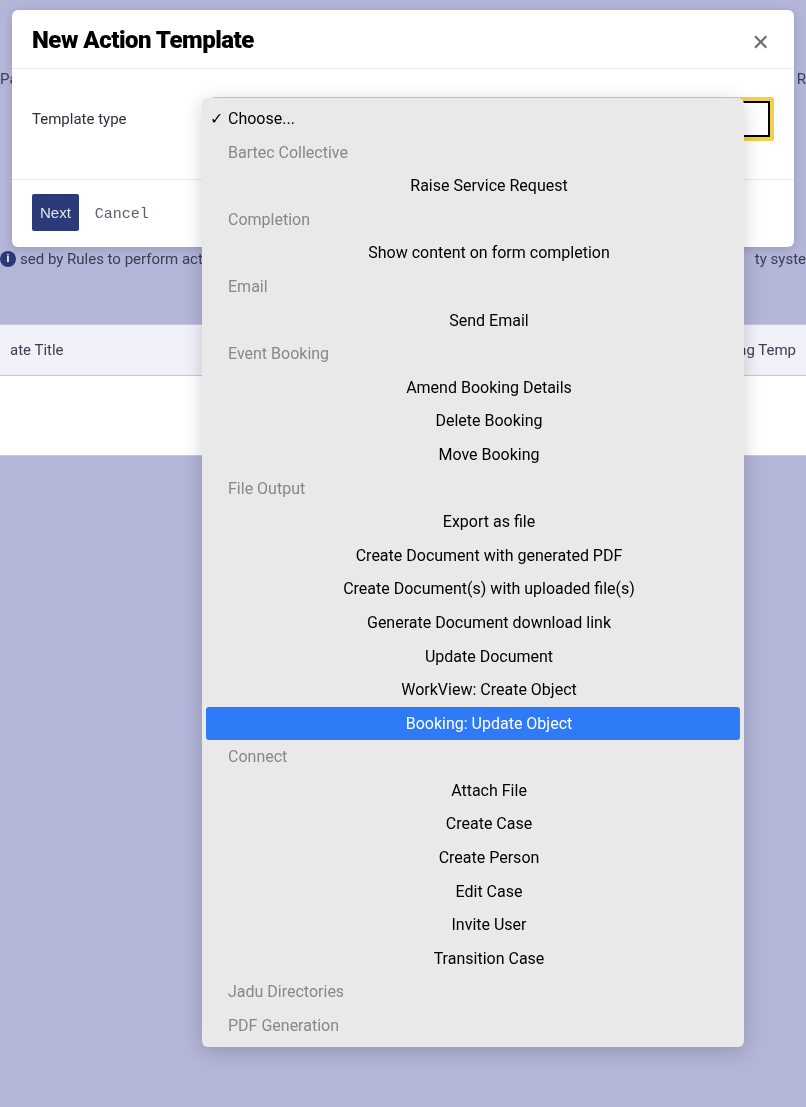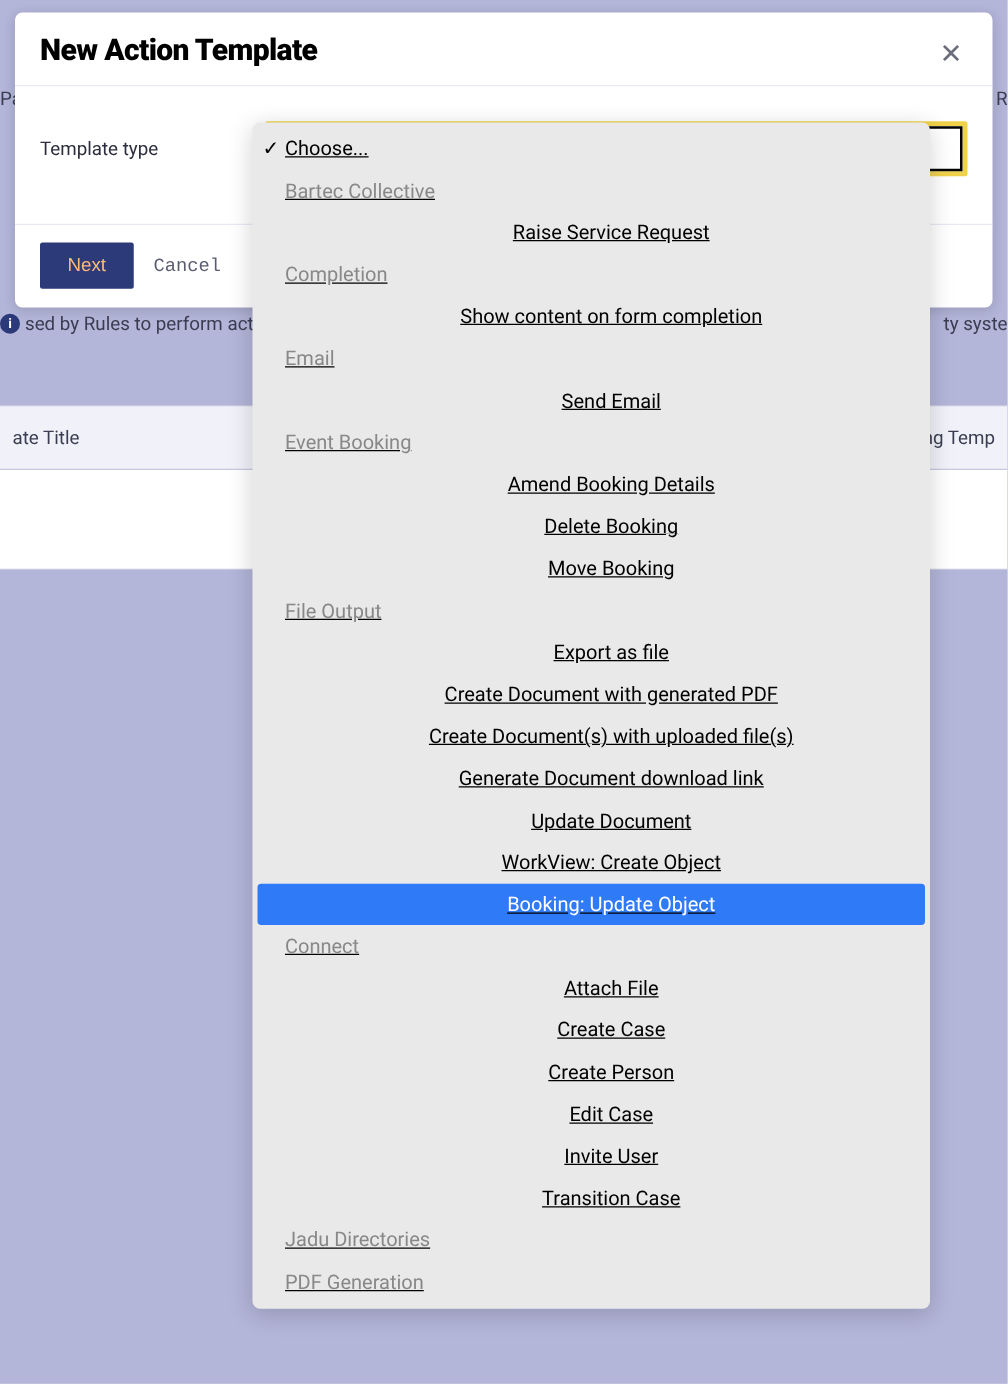--- a/index.html
+++ b/index.html
@@ -104,23 +104,23 @@
     }
     .select-box-inner {
       border: 2px solid #000;
       height: 100%;
     }
     .modal-footer {
       padding: 14px 20px;
     }
     .btn-primary {
       background: #2d3a7a;
-      color: #fdba74;
+      color: #e5e5e5;
       border: none;
-      padding: 10px 22px;
+      padding: 10px 8px;
       font-size: 15px;
       cursor: pointer;
       border-radius: 2px;
       margin-right: 8px;
     }
     .btn-link {
       background: none;
       border: none;
       color: #5a5c70;
       font-size: 15px;
@@ -133,21 +133,20 @@
       top: 98px;
       left: 202px;
       width: 542px;
       background: #e9e9ea;
       border-radius: 6px;
       box-shadow: 0 4px 20px rgba(0,0,0,0.18);
       z-index: 200;
       padding: 4px 0;
       max-height: 1000px;
       overflow-y: auto;
-      text-decoration: underline;
     }
     .dropdown-item {
       padding: 4px 10px 4px 26px;
       font-size: 16px;
       color: #000;
       cursor: pointer;
       line-height: 1.6;
     }
     .dropdown-item.selected {
       position: relative;

